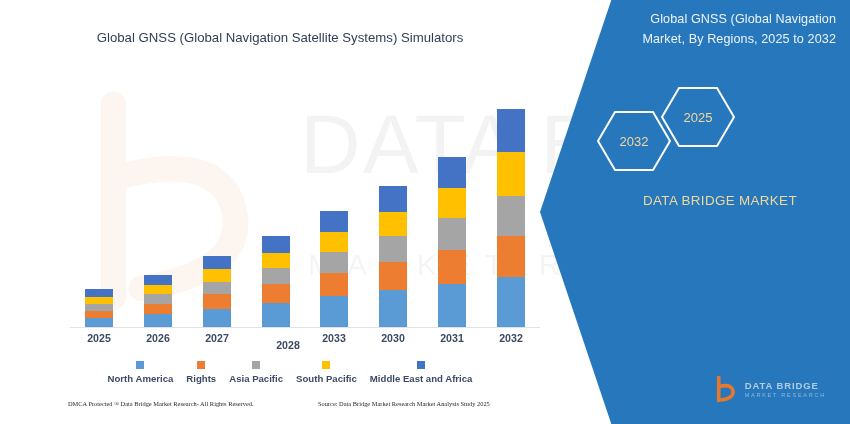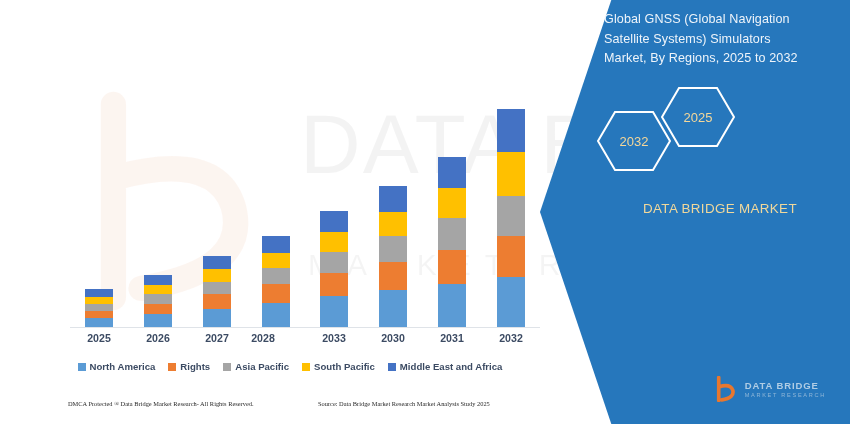--- a/index.html
+++ b/index.html
@@ -22,21 +22,21 @@
     top: 0; right: 0;
     width: 310px; height: 424px;
     background: #2677bc;
     clip-path: polygon(23% 0%, 100% 0%, 100% 100%, 23% 100%, 0% 50%);
     z-index: 2;
   }
   .panel-title {
     position: absolute;
     top: 10px; right: 14px;
     width: 232px;
-    text-align: left;
+    text-align: right;
     color: #eef4fa;
     font-size: 12.6px;
     line-height: 1.55;
     letter-spacing: .1px;
     z-index: 4;
   }
   .panel-title div { white-space: nowrap; }
 
   
   .hex-wrap {
@@ -60,21 +60,21 @@
     position: absolute;
     top: 190px; right: 16px;
     width: 228px;
     text-align: center;
     color: #f0d89c;
     font-size: 13.4px;
     line-height: 1.65;
     letter-spacing: .35px;
     z-index: 4;
   }
-  .brand-name div { white-space: nowrap; margin-top: 8px; }
+  .brand-name div { white-space: nowrap; }
 
   
   .panel-logo {
     position: absolute;
     right: 24px; bottom: 22px;
     display: flex; align-items: center; gap: 6px;
     z-index: 4;
   }
   .logo-mark { width: 26px; height: 26px; }
   .logo-text { display: flex; flex-direction: column; gap: 1px; }
@@ -178,21 +178,21 @@
   .legend {
     position: absolute;
     left: 40px; top: 361px;
     width: 500px;
     display: flex;
     justify-content: center;
     align-items: center;
     gap: 13px;
     z-index: 3;
   }
-  .legend-item { display: flex; align-items: center; gap: 4px; }
+  .legend-item { display: flex; align-items: center; gap: 4px; flex-direction: column; }
   .legend-swatch { width: 8px; height: 8px; display: block; }
   .legend-label {
     font-size: 9.6px;
     font-weight: bold;
     color: #3c4b63;
     white-space: nowrap;
   }
 
   
   .footer {
@@ -221,20 +221,21 @@
 
   <div class="left-area">
 
     <svg class="wm-b" viewBox="0 0 100 100">
       <path d="M18 8 L18 92 M18 40 Q62 28 70 52 Q78 80 30 88" fill="none" stroke="#e8a27a" stroke-width="11" stroke-linecap="round"></path>
     </svg>
     <div class="wm-big">DATA BRIDGE</div>
     <div class="wm-sub">MARKET RESEARCH</div>
 
     <div class="chart-title">
+      <div>Global GNSS (Global Navigation Satellite Systems) Simulators</div>
     </div>
 
     <div class="plot" id="plot">
       <div class="axis-line"></div>
     <div class="bar-group" style="left: 15px;">
           <div class="seg" style="height: 8.7px; background: rgb(91, 155, 213);"></div>
           <div class="seg" style="height: 7.73333px; background: rgb(237, 125, 49);"></div>
           <div class="seg" style="height: 6.76667px; background: rgb(165, 165, 165);"></div>
           <div class="seg" style="height: 6.76667px; background: rgb(255, 192, 0);"></div>
           <div class="seg" style="height: 7.73333px; background: rgb(68, 114, 196);"></div>
@@ -287,21 +288,21 @@
           <div class="seg" style="height: 40.6px; background: rgb(165, 165, 165);"></div>
           <div class="seg" style="height: 43.5px; background: rgb(255, 192, 0);"></div>
           <div class="seg" style="height: 43.5px; background: rgb(68, 114, 196);"></div>
         </div>
       </div>
 
     <div class="xlabels" id="xlabels">
         <div class="xlabel" style="left: 7px;">2025</div>
         <div class="xlabel" style="left: 66px;">2026</div>
         <div class="xlabel" style="left: 125px;">2027</div>
-        <div class="xlabel" style="left: 171px;">2028</div>
+        <div class="xlabel" style="left: 196px; margin-top: 7px;">2028</div>
         <div class="xlabel" style="left: 242px;">2033</div>
         <div class="xlabel" style="left: 301px;">2030</div>
         <div class="xlabel" style="left: 360px;">2031</div>
         <div class="xlabel" style="left: 419px;">2032</div>
       </div>
 
     <div class="legend" id="legend">
         <div class="legend-item">
           <span class="legend-swatch" style="background: rgb(91, 155, 213);"></span>
           <span class="legend-label">North America</span>
@@ -327,21 +328,20 @@
     <div class="footer">
       <div class="footer-left">DMCA Protected ® Data Bridge Market Research- All Rights Reserved.</div>
       <div class="footer-right">Source: Data Bridge Market Research  Market Analysis Study 2025</div>
     </div>
   </div>
 
   <div class="blue-panel"></div>
 
   <div class="panel-title">
     <div>Global GNSS (Global Navigation</div>
-    <div>Satellite Systems) Simulators</div>
     <div>Market, By Regions, 2025 to 2032</div>
   </div>
 
   <div class="hex-wrap">
     <div class="hex hex-2032">
       <svg viewBox="0 0 76 62">
         <polygon points="19,2 57,2 74,31 57,60 19,60 2,31" fill="none" stroke="#ffffff" stroke-width="2"></polygon>
       </svg>
       <span>2032</span>
     </div>

